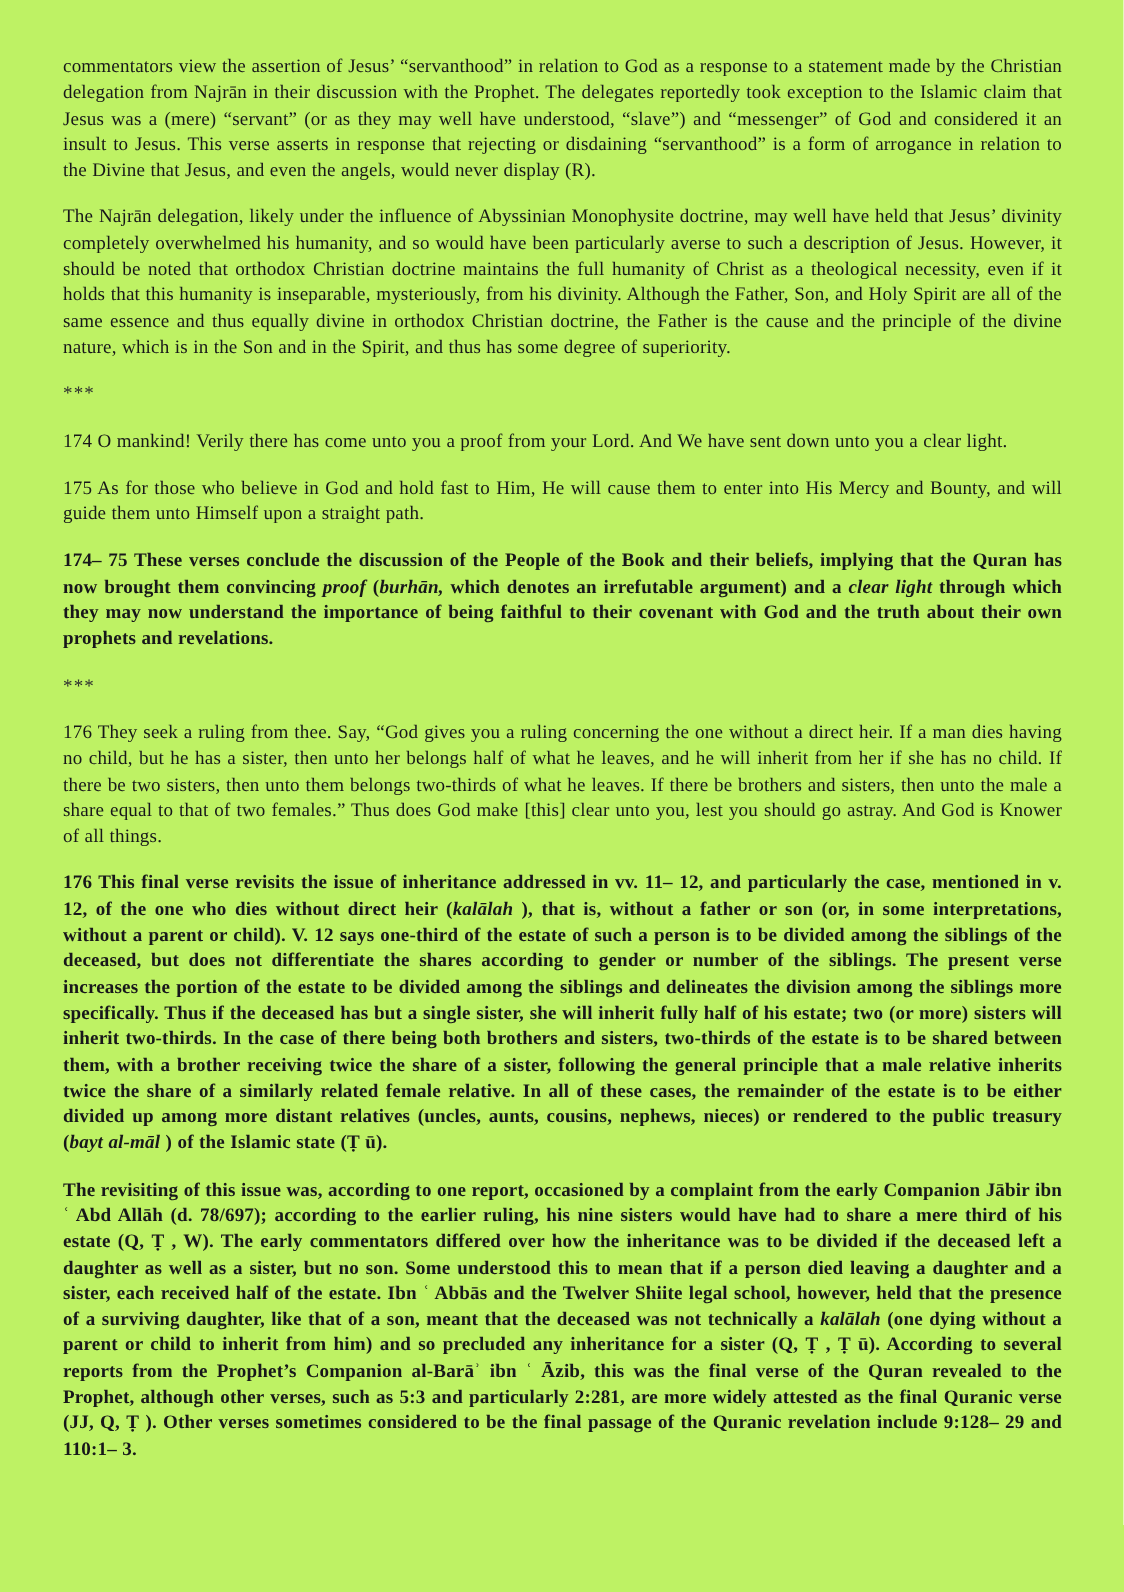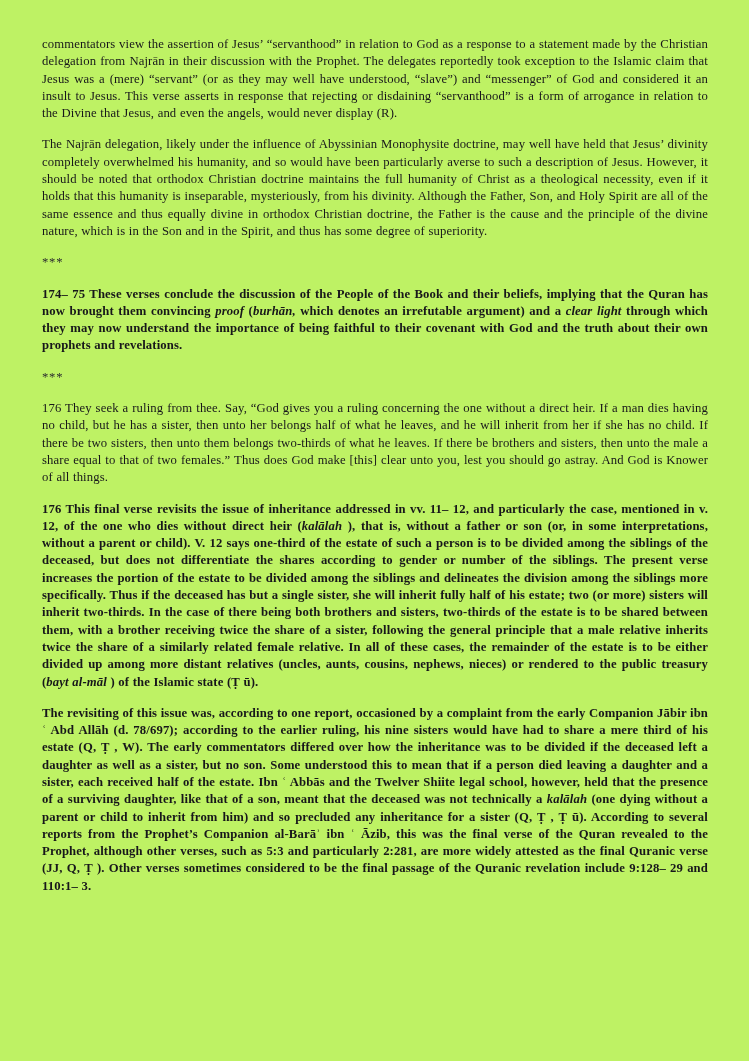--- a/index.html
+++ b/index.html
@@ -52,19 +52,21 @@
   }
 </style>
 </head>
 <body>
 
 <div class="page">
   <div class="page-body" id="page-body">
       <p class="para">commentators view the assertion of Jesus’ “servanthood” in relation to God as a response to a statement made by the Christian delegation from Najrān in their discussion with the Prophet. The delegates reportedly took exception to the Islamic claim that Jesus was a (mere) “servant” (or as they may well have understood, “slave”) and “messenger” of God and considered it an insult to Jesus. This verse asserts in response that rejecting or disdaining “servanthood” is a form of arrogance in relation to the Divine that Jesus, and even the angels, would never display (R).</p>
       <p class="para">The Najrān delegation, likely under the influence of Abyssinian Monophysite doctrine, may well have held that Jesus’ divinity completely overwhelmed his humanity, and so would have been particularly averse to such a description of Jesus. However, it should be noted that orthodox Christian doctrine maintains the full humanity of Christ as a theological necessity, even if it holds that this humanity is inseparable, mysteriously, from his divinity. Although the Father, Son, and Holy Spirit are all of the same essence and thus equally divine in orthodox Christian doctrine, the Father is the cause and the principle of the divine nature, which is in the Son and in the Spirit, and thus has some degree of superiority.</p>
       <p class="sep">***</p>
+      <p class="para verse">174 O mankind! Verily there has come unto you a proof from your Lord. And We have sent down unto you a clear light.</p>
+      <p class="para verse">175 As for those who believe in God and hold fast to Him, He will cause them to enter into His Mercy and Bounty, and will guide them unto Himself upon a straight path.</p>
       <p class="para commentary"><span>174– 75    These verses conclude the discussion of the People of the Book and their beliefs, implying that the Quran has now brought them convincing </span><em>proof</em><span> (</span><em>burhān,</em><span> which denotes an irrefutable argument) and a </span><em>clear light</em><span> through which they may now understand the importance of being faithful to their covenant with God and the truth about their own prophets and revelations.</span></p>
       <p class="sep">***</p>
       <p class="para verse">176 They seek a ruling from thee. Say, “God gives you a ruling concerning the one without a direct heir. If a man dies having no child, but he has a sister, then unto her belongs half of what he leaves, and he will inherit from her if she has no child. If there be two sisters, then unto them belongs two-thirds of what he leaves. If there be brothers and sisters, then unto the male a share equal to that of two females.” Thus does God make [this] clear unto you, lest you should go astray. And God is Knower of all things.</p>
       <p class="para commentary"><span>176    This final verse revisits the issue of inheritance addressed in vv. 11– 12, and particularly the case, mentioned in v. 12, of the one who dies without direct heir (</span><em>kalālah</em><span> ), that is, without a father or son (or, in some interpretations, without a parent or child). V. 12 says one-third of the estate of such a person is to be divided among the siblings of the deceased, but does not differentiate the shares according to gender or number of the siblings. The present verse increases the portion of the estate to be divided among the siblings and delineates the division among the siblings more specifically. Thus if the deceased has but a single sister, she will inherit fully half of his estate; two (or more) sisters will inherit two-thirds. In the case of there being both brothers and sisters, two-thirds of the estate is to be shared between them, with a brother receiving twice the share of a sister, following the general principle that a male relative inherits twice the share of a similarly related female relative. In all of these cases, the remainder of the estate is to be either divided up among more distant relatives (uncles, aunts, cousins, nephews, nieces) or rendered to the public treasury (</span><em>bayt al-māl</em><span> ) of the Islamic state (Ṭ ū).</span></p>
       <p class="para commentary"><span>The revisiting of this issue was, according to one report, occasioned by a complaint from the early Companion Jābir ibn ʿ Abd Allāh (d. 78/697); according to the earlier ruling, his nine sisters would have had to share a mere third of his estate (Q, Ṭ , W). The early commentators differed over how the inheritance was to be divided if the deceased left a daughter as well as a sister, but no son. Some understood this to mean that if a person died leaving a daughter and a sister, each received half of the estate. Ibn ʿ Abbās and the Twelver Shiite legal school, however, held that the presence of a surviving daughter, like that of a son, meant that the deceased was not technically a </span><em>kalālah</em><span> (one dying without a parent or child to inherit from him) and so precluded any inheritance for a sister (Q, Ṭ , Ṭ ū). According to several reports from the Prophet’s Companion al-Barāʾ ibn ʿ Āzib, this was the final verse of the Quran revealed to the Prophet, although other verses, such as 5:3 and particularly 2:281, are more widely attested as the final Quranic verse (JJ, Q, Ṭ ). Other verses sometimes considered to be the final passage of the Quranic revelation include 9:128– 29 and 110:1– 3.</span></p>
     </div>
 </div>
 
 </body></html>

